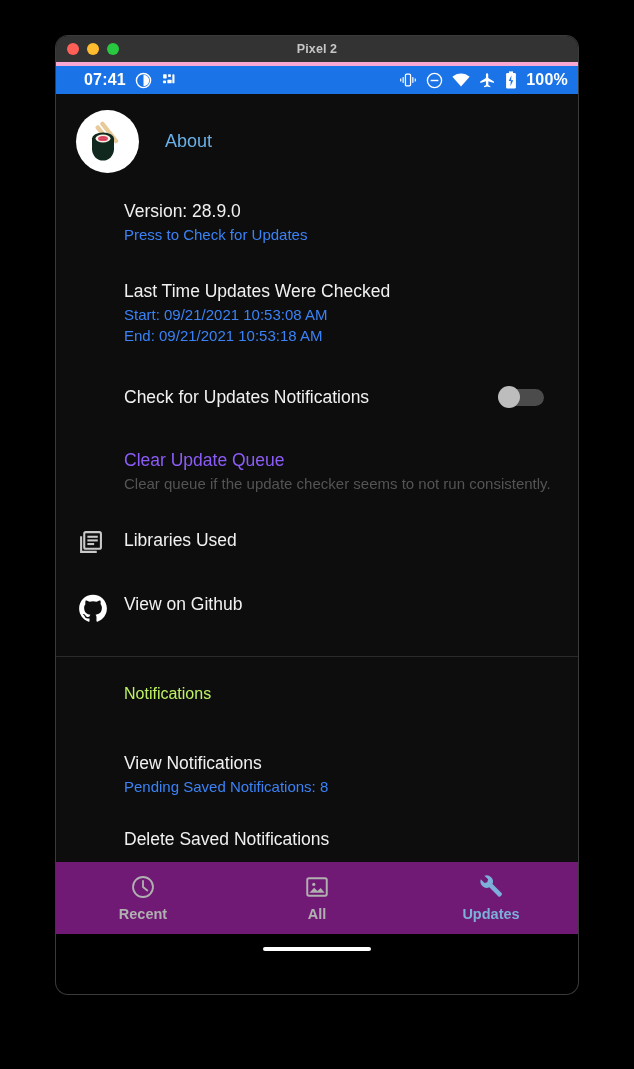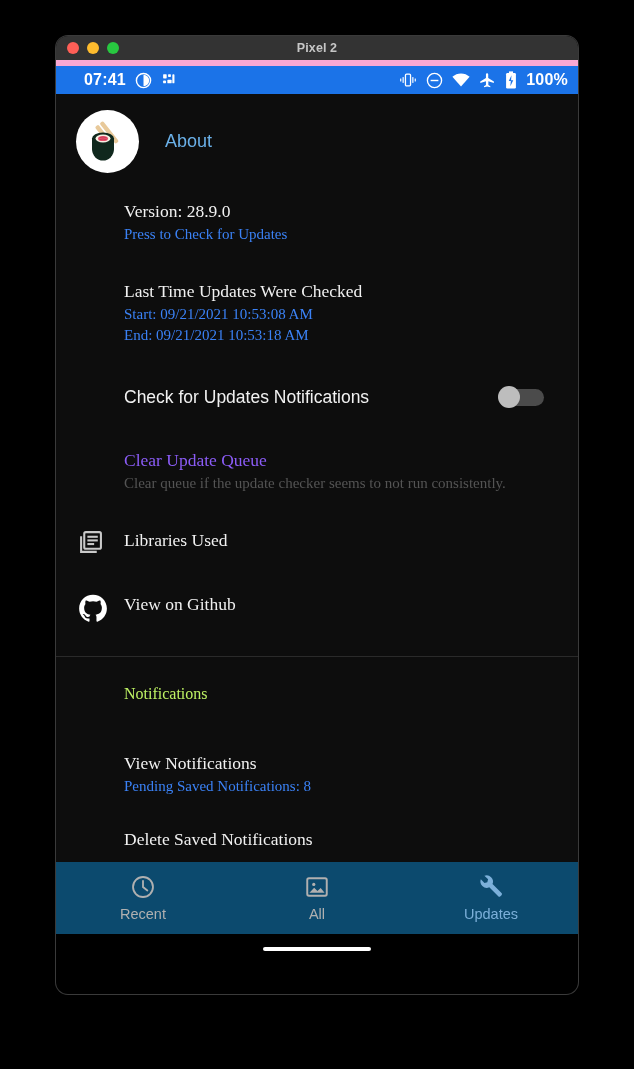--- a/index.html
+++ b/index.html
@@ -22,21 +22,21 @@
     border-radius: 12px;
     overflow: hidden;
     box-shadow: 0 0 0 1px #3a3a3a;
   }
 
   
   #titlebar {
     position: relative;
     height: 30px;
     background: #333333;
-    border-bottom: 6px solid #f9a8d4;
+    border-bottom: 4px solid #f9a8d4;
     display: flex;
     align-items: center;
   }
   .traffic {
     display: flex;
     gap: 8px;
     margin-left: 11px;
   }
   .light { width: 12px; height: 12px; border-radius: 50%; }
   .light.red { background: #ff5f57; }
@@ -99,21 +99,20 @@
   #about-label {
     margin-left: 26px;
     font-size: 18px;
     color: #6ab0e8;
   }
   .row {
     display: flex;
     align-items: flex-start;
     padding: 0 22px 0 22px;
     min-height: 40px;
-    font-family: Liberation Serif, serif;
   }
   .row-icon {
     width: 46px;
     flex: none;
     display: flex;
     align-items: center;
     justify-content: flex-start;
     padding-top: 2px;
   }
   .row-body { flex: 1; padding-left: 46px; }
@@ -170,23 +169,24 @@
     background: #2a2a2a;
     margin: 0;
   }
 
   
   #bottom-nav {
     position: absolute;
     left: 0; bottom: 0;
     width: 100%;
     height: 72px;
-    background: #0c4a6e;
-    display: flex;
-    align-items: center;
+    background: #701a75;
+    display: flex;
+    align-items: center;
+    font-weight: bold;
   }
   .nav-item {
     flex: 1;
     display: flex;
     flex-direction: column;
     align-items: center;
     gap: 6px;
   }
   .nav-label { font-size: 14.5px; color: #b0b0b0; }
   .nav-item.selected .nav-label { color: #7cb0da; }

